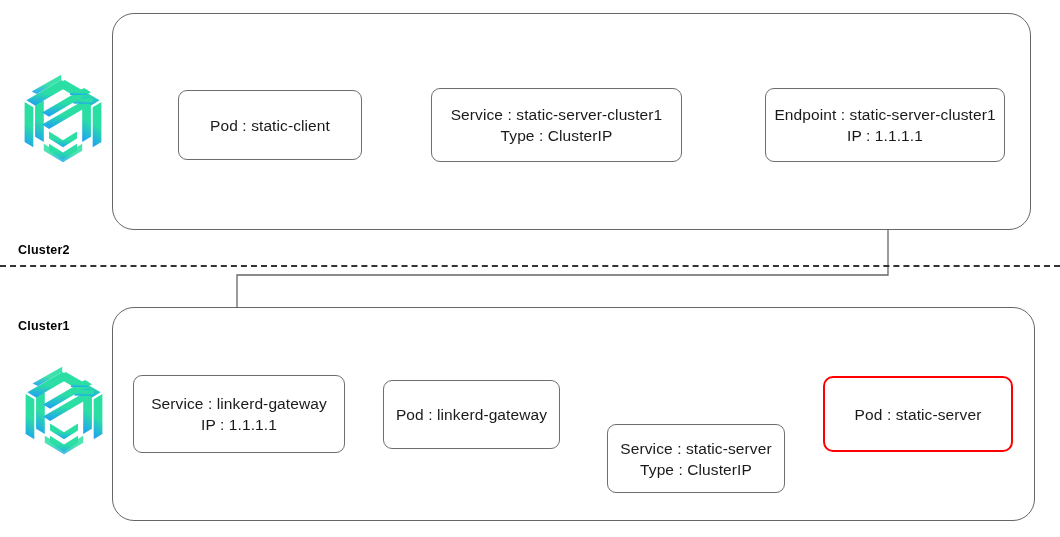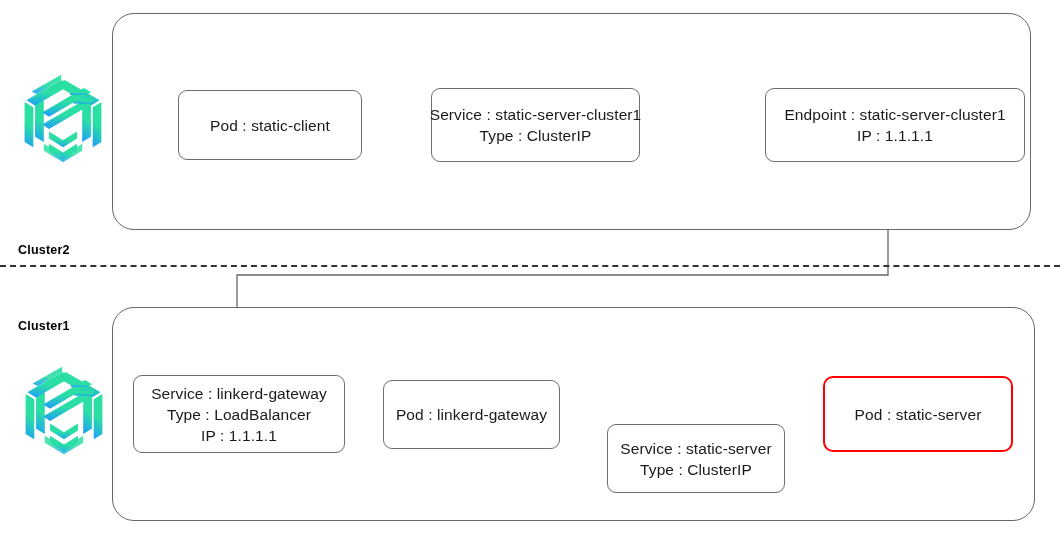--- a/index.html
+++ b/index.html
@@ -48,22 +48,22 @@
     line-height: 21px;
     letter-spacing: 0.1px;
   }
   .node.alert {
     border: 2px solid #ff0000;
     border-radius: 10px;
   }
   .node .line { white-space: nowrap; }
 
   #pod-static-client      { left: 139px; top: 90px;  width: 184px; height: 70px; margin-left: 39px; }
-  #svc-static-server-c1   { left: 431px; top: 88px;  width: 209px; height: 74px; }
-  #endpoint-static-server { left: 765px; top: 88px;  width: 260px; height: 74px; }
+  #svc-static-server-c1   { left: 431px; top: 88px;  width: 251px; height: 74px; }
+  #endpoint-static-server { left: 765px; top: 88px;  width: 240px; height: 74px; }
 
   #svc-linkerd-gateway    { left: 133px; top: 375px; width: 212px; height: 78px; }
   #pod-linkerd-gateway    { left: 383px; top: 380px; width: 177px; height: 69px; }
   #svc-static-server      { left: 607px; top: 380px; width: 178px; height: 69px; margin-top: 44px; }
   #pod-static-server      { left: 823px; top: 376px; width: 190px; height: 76px; text-align: right; }
 
   
   .cluster-label {
     position: absolute;
     font-size: 12.5px;
@@ -212,21 +212,20 @@
     <span class="line">Type : ClusterIP</span>
   </div>
 
   <div class="node" id="endpoint-static-server">
     <span class="line">Endpoint : static-server-cluster1</span>
     <span class="line">IP : 1.1.1.1</span>
   </div>
 
   <div class="node" id="svc-linkerd-gateway">
     <span class="line">Service : linkerd-gateway</span>
-    <span class="line">Type : LoadBalancer</span>
     <span class="line">IP : 1.1.1.1</span>
   </div>
 
   <div class="node" id="pod-linkerd-gateway">
     <span class="line">Pod : linkerd-gateway</span>
   </div>
 
   <div class="node" id="svc-static-server">
     <span class="line">Service : static-server</span>
     <span class="line">Type : ClusterIP</span>

